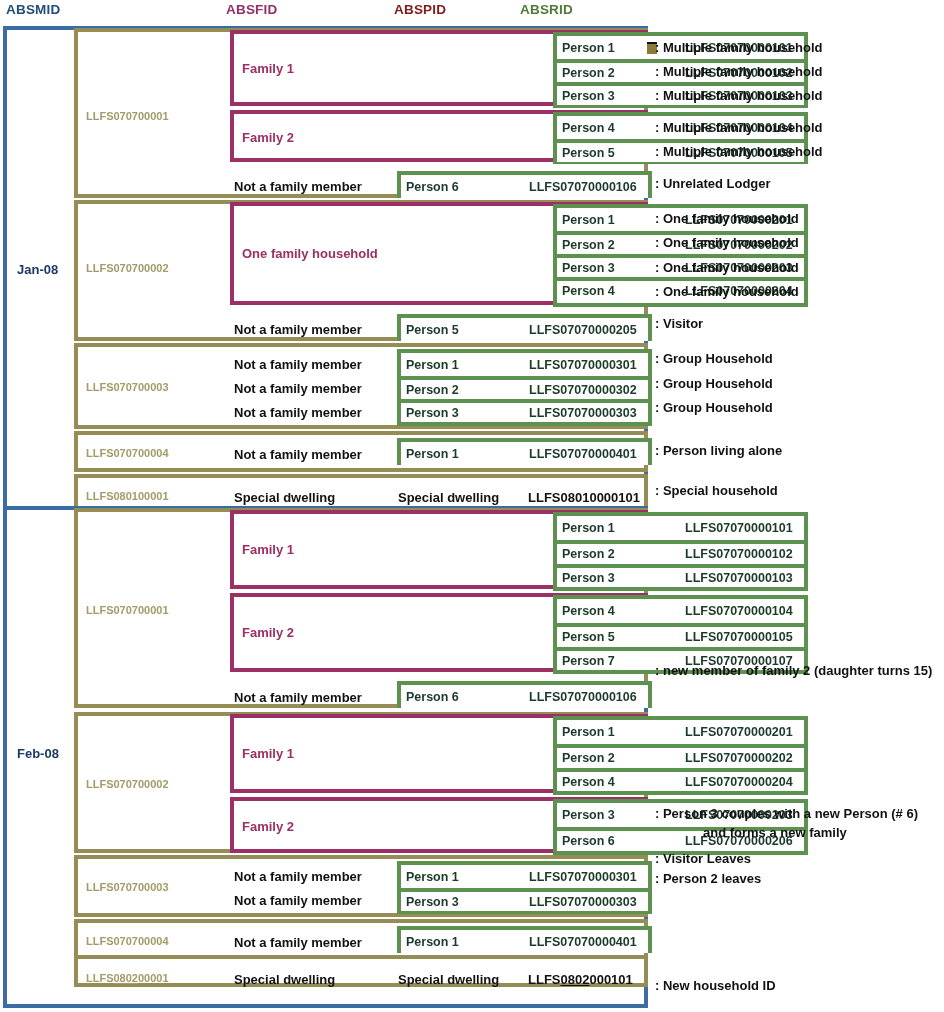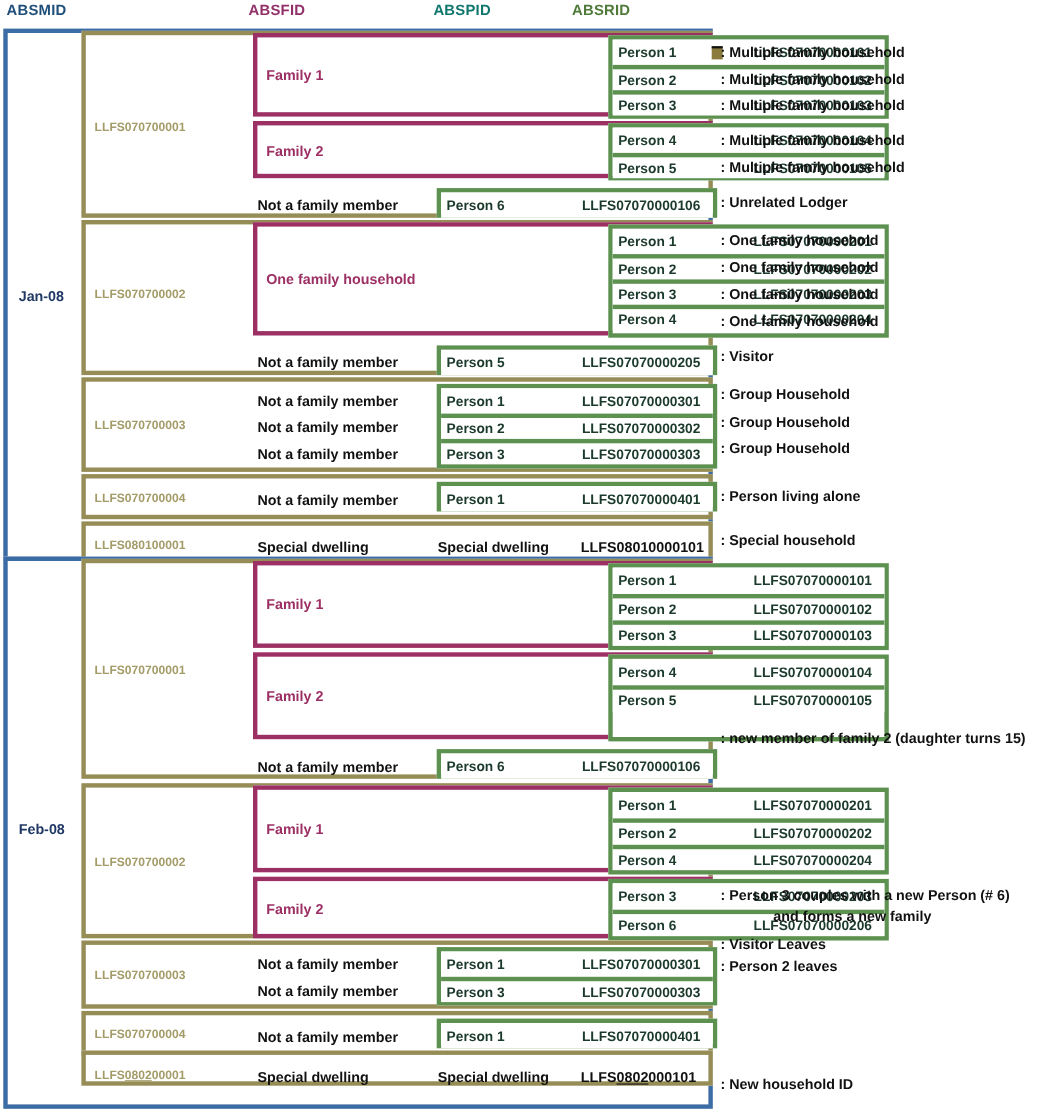--- a/index.html
+++ b/index.html
@@ -26,21 +26,21 @@
     position: absolute;
     top: 2px;
     font-size: 13.5px;
     font-weight: bold;
     letter-spacing: 0.2px;
     white-space: nowrap;
   }
   .ch-absmid { left: 6px;   color: #1f4e79; }
   .ch-abshid { left: 70px;  color: #958c56; margin-top: 44px; }
   .ch-absfid { left: 226px; color: #92306a; text-align: right; }
-  .ch-abspid { left: 394px; color: #0f766e; }
+  .ch-abspid { left: 394px; color: #7f1d1d; }
   .ch-absrid { left: 520px; color: #4f7a3a; }
 
   
   .month-panel {
     position: absolute;
     left: 3px;
     width: 645px;
     border: 4px solid #3b6ca3;
     box-sizing: border-box;
     background: #ffffff;
@@ -356,20 +356,24 @@
     <div class="family" style="top:81px; height:79px;">
       <div class="fam-label" style="top:28px;">Family 2</div>
       <div class="persongroup" style="top:-2px; height:79px;">
         <div class="person-row" style="height:24px;">
           <span class="p-name">Person 4</span>
           <span class="p-rid">LLFS07070000104</span>
         </div>
         <div class="person-row" style="height:24px;">
           <span class="p-name">Person 5</span>
           <span class="p-rid">LLFS07070000105</span>
+        </div>
+        <div class="person-row" style="height:23px;">
+          <span class="p-name">Person 7</span>
+          <span class="p-rid">LLFS07070000107</span>
         </div>
       </div>
     </div>
 
     <div class="nfm" style="top:178px;">Not a family member</div>
     <div class="persongroup in-hh" style="top:169px; height:27px;">
       <div class="person-row">
         <span class="p-name">Person 6</span>
         <span class="p-rid">LLFS07070000106</span>
       </div>

